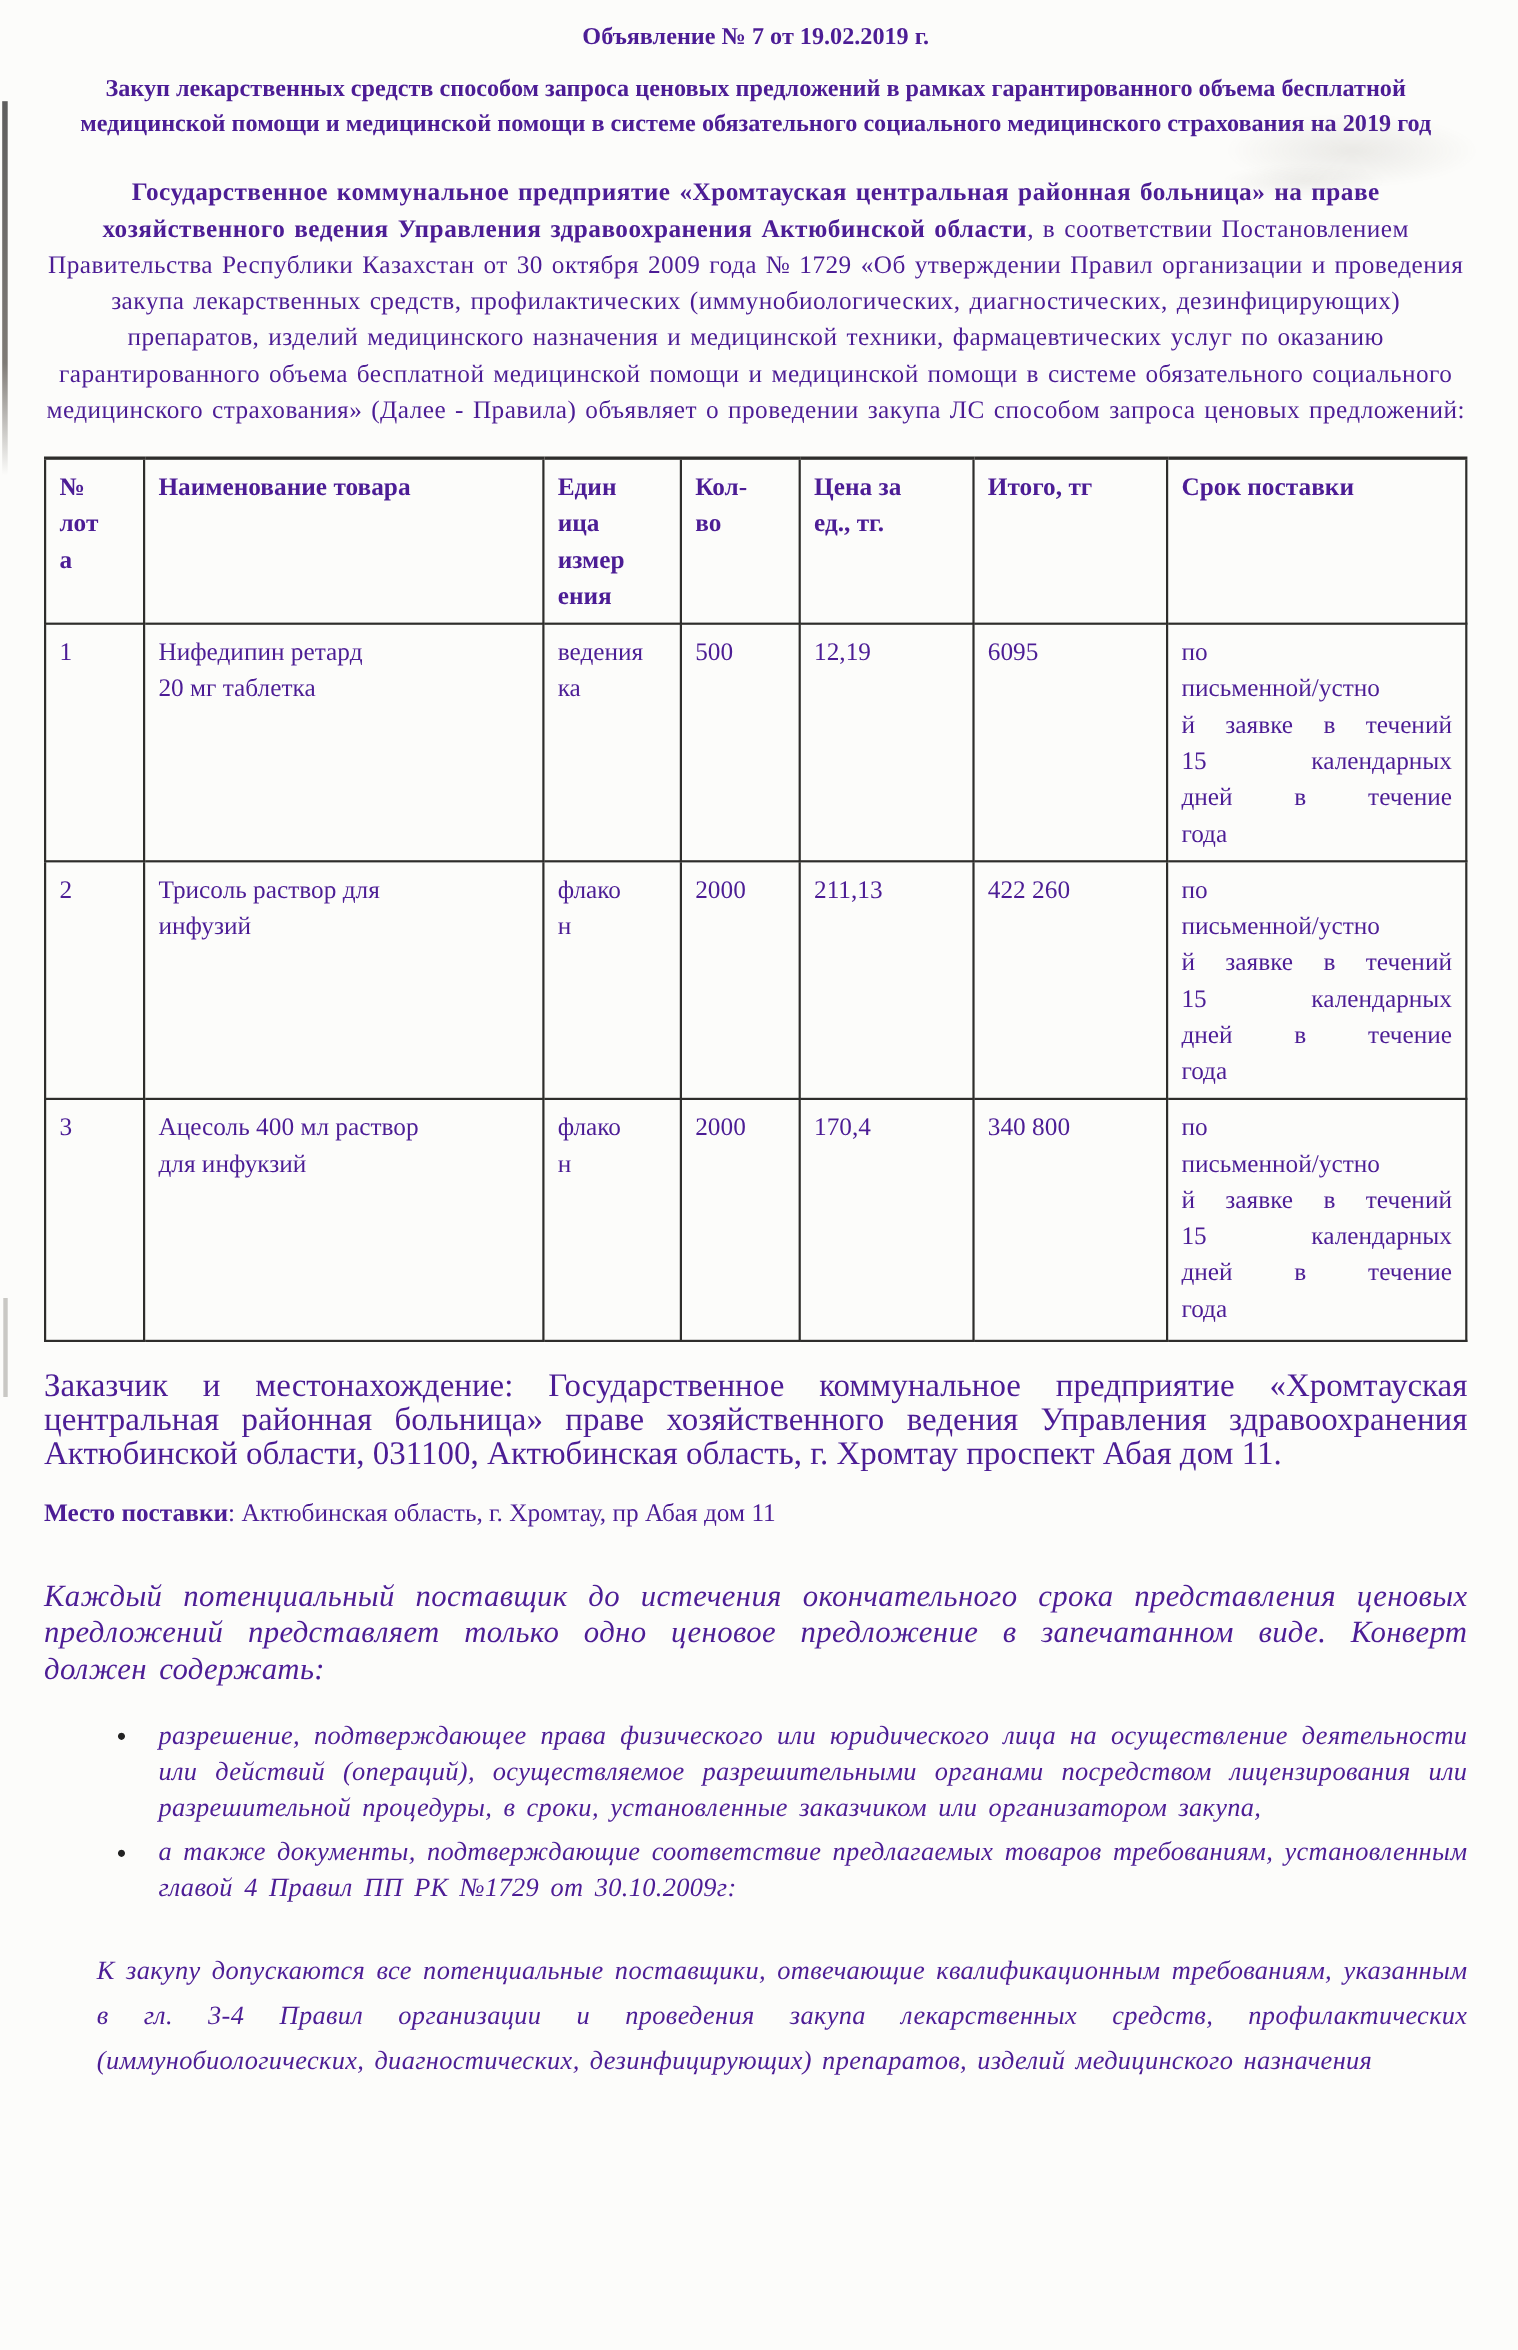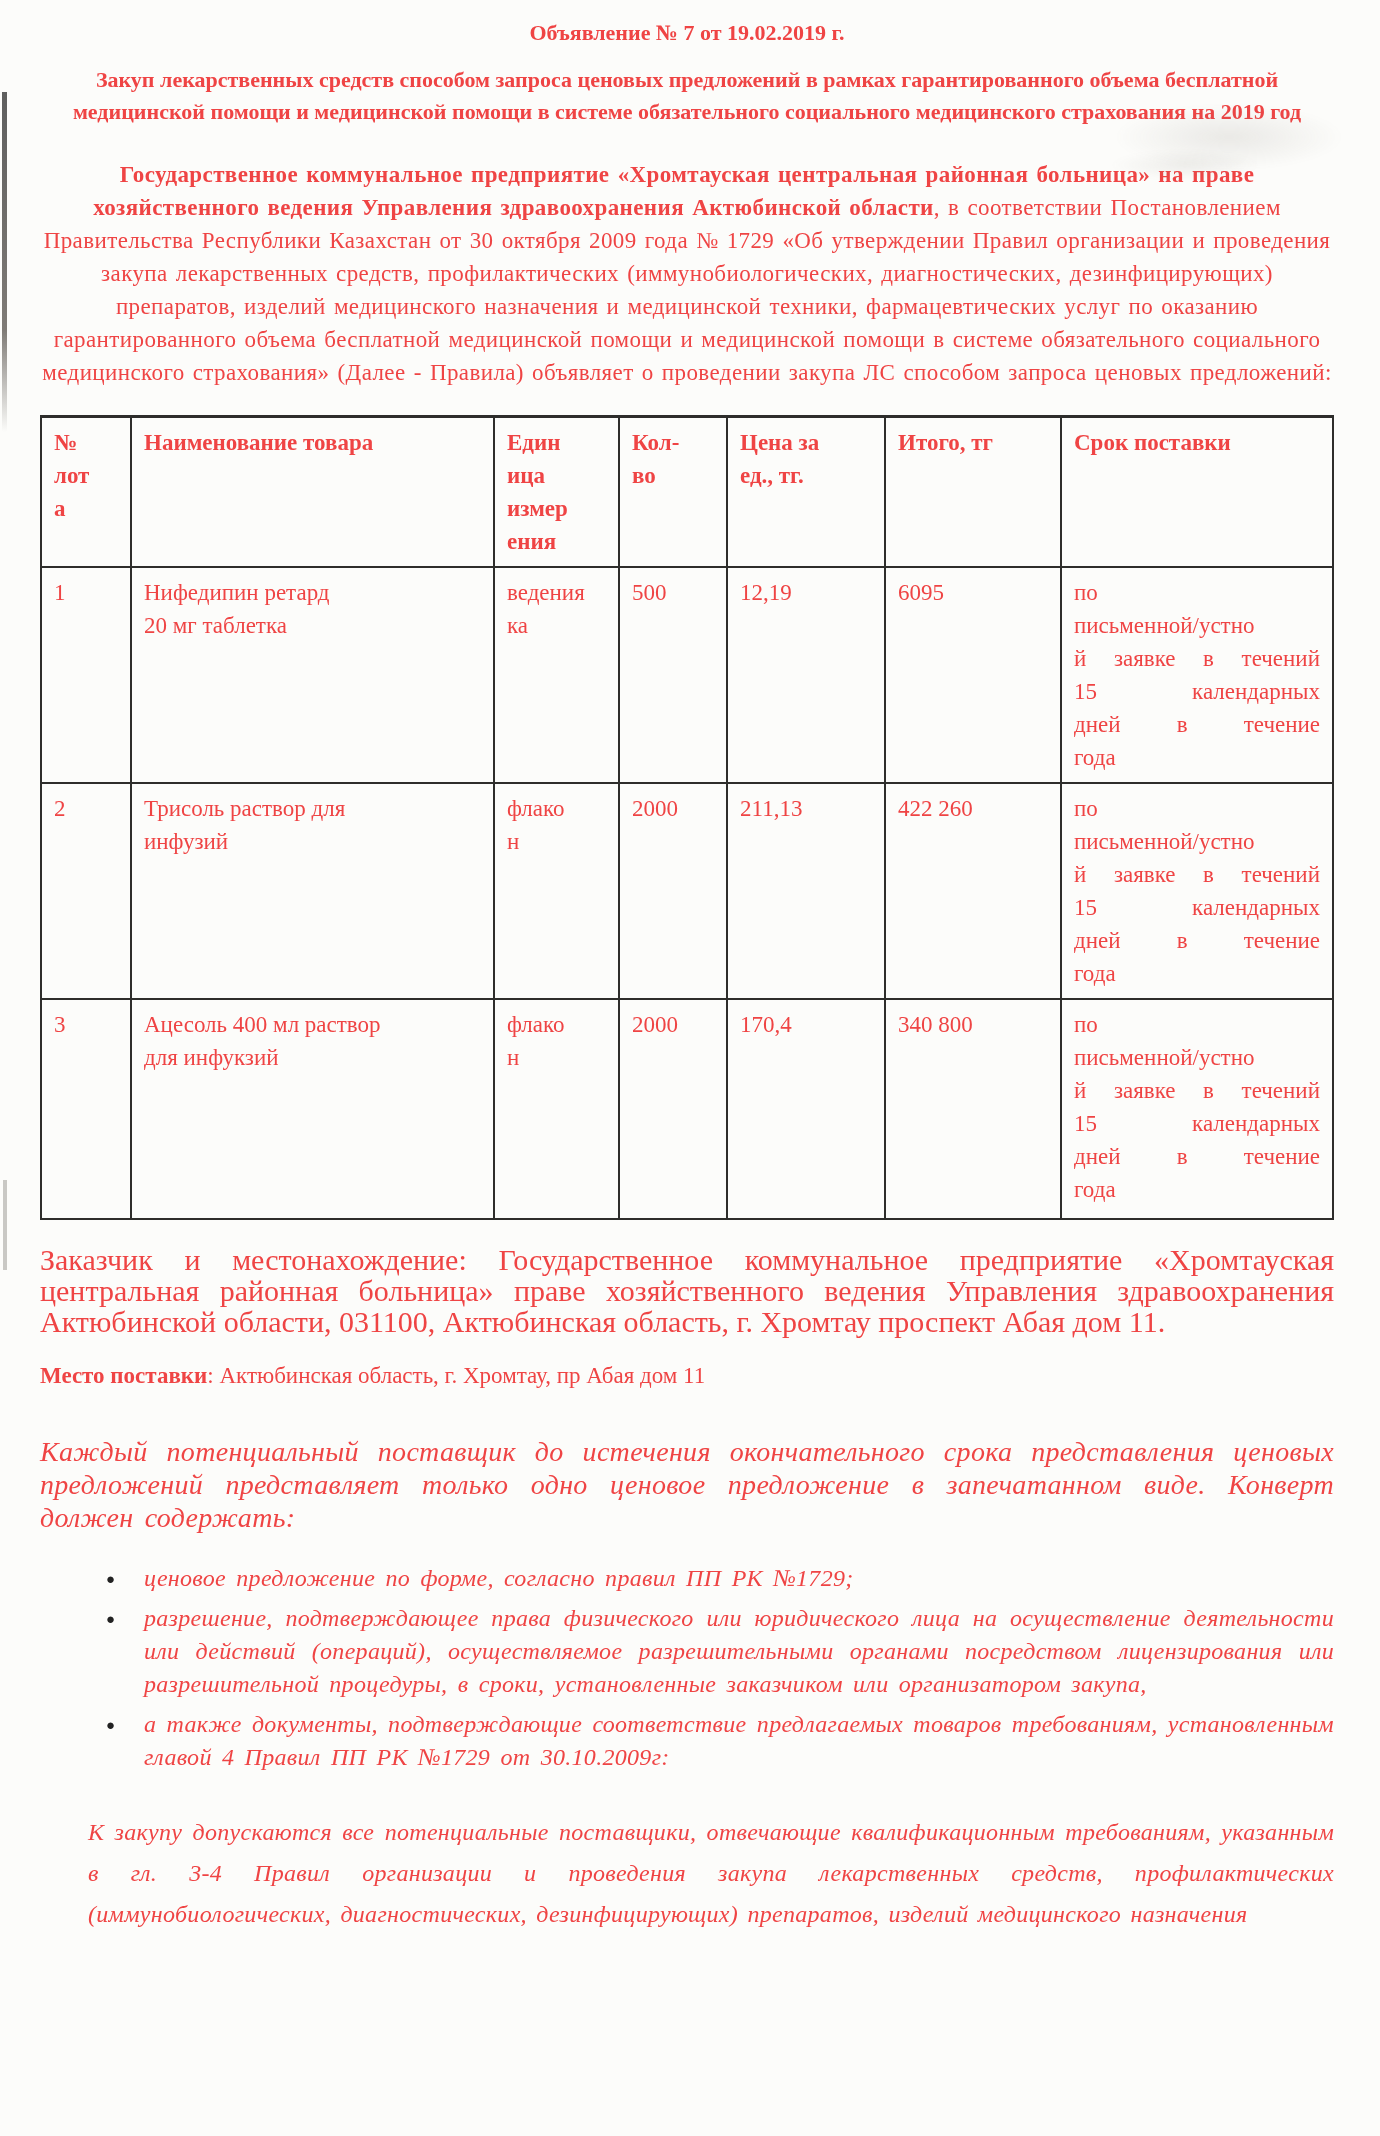--- a/index.html
+++ b/index.html
@@ -1,20 +1,20 @@
 <!DOCTYPE html>
 <html><head>
 <meta charset="utf-8">
 <style>
   * { margin:0; padding:0; box-sizing:border-box; }
   html,body { background:#e8e8e8; }
   body { font-family:"Liberation Serif","DejaVu Serif",serif; }
   .page {
     position:relative; width:1380px; height:2136px; margin:0 auto;
-    background:#fcfcfa; color:#ef4444; overflow:hidden;
+    background:#fcfcfa; color:#4c1d95; overflow:hidden;
     padding:18px 46px 0 40px;
   }
   
   .edge-artifact { position:absolute; left:2px; top:92px; width:5px; height:340px;
     background:linear-gradient(#2a2a2a,#55504a 70%, rgba(80,80,80,0)); opacity:.75; }
   .edge-artifact2 { position:absolute; left:3px; top:1180px; width:4px; height:90px;
     background:#6b665f; opacity:.35; }
   .smudge { position:absolute; right:36px; top:104px; width:230px; height:66px;
     background:radial-gradient(closest-side, rgba(120,115,105,.28), rgba(120,115,105,0));
     filter:blur(2px); opacity:.5; }
@@ -152,20 +152,19 @@
     </tbody>
   </table>
 
   <p class="customer"><span>Заказчик и местонахождение:</span><span> Государственное коммунальное предприятие «Хромтауская центральная районная больница» праве хозяйственного ведения Управления здравоохранения Актюбинской области, 031100, Актюбинская область, г. Хромтау проспект Абая дом 11.</span></p>
 
   <p class="place"><span class="b">Место поставки</span><span>: Актюбинская область, г. Хромтау, пр Абая дом 11</span></p>
 
   <p class="cond-intro">Каждый потенциальный поставщик до истечения окончательного срока представления ценовых предложений представляет только одно ценовое предложение в запечатанном виде. Конверт должен содержать:</p>
 
   <ul class="cond-list">
-    <li>ценовое предложение по форме, согласно правил ПП РК №1729;</li>
     <li>разрешение, подтверждающее права физического или юридического лица на осуществление деятельности или действий (операций), осуществляемое разрешительными органами посредством лицензирования или разрешительной процедуры, в сроки, установленные заказчиком или организатором закупа,</li>
     <li>а также документы, подтверждающие соответствие предлагаемых товаров требованиям, установленным главой 4 Правил ПП РК №1729 от 30.10.2009г:</li>
   </ul>
 
   <p class="closing">К закупу допускаются все потенциальные поставщики, отвечающие квалификационным требованиям, указанным в гл. 3-4 Правил организации и проведения закупа лекарственных средств, профилактических (иммунобиологических, диагностических, дезинфицирующих) препаратов, изделий медицинского назначения</p>
 
 </div>
 
 </body></html>

